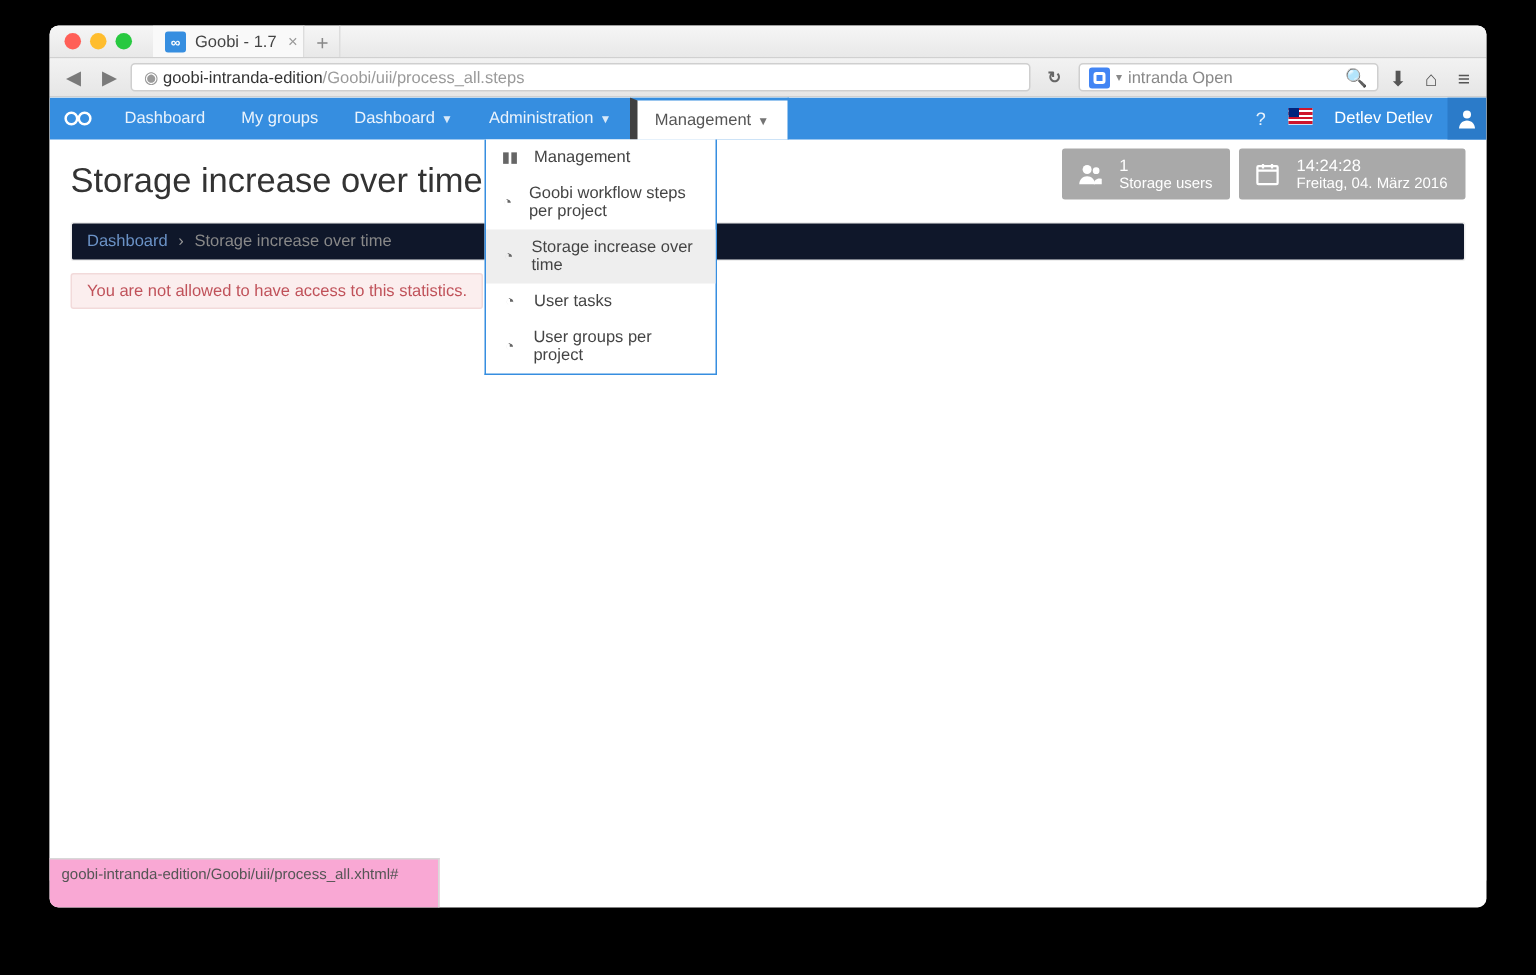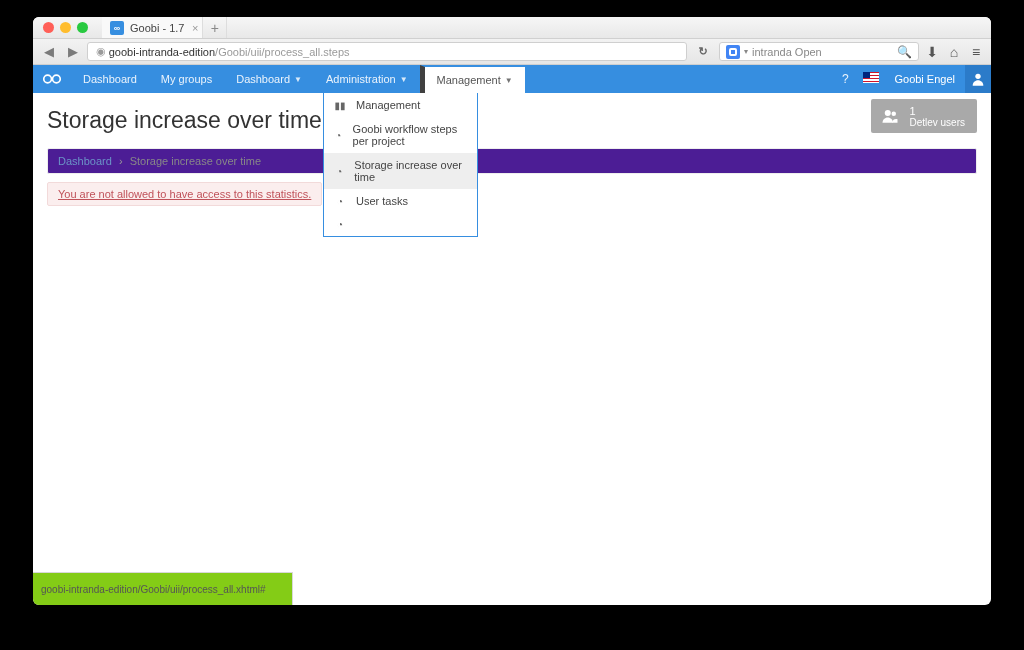--- a/index.html
+++ b/index.html
@@ -47,23 +47,23 @@
   .search{
     width:200px;height:19px;background:#fff;border:1px solid #cfcfcf;border-radius:3px;
     display:flex;align-items:center;padding:0 6px;font-size:11px;color:#666;gap:4px;
   }
   .search .sico{width:14px;height:14px;background:#4285f4;border-radius:2px;position:relative;}
   .search .sico::after{content:"";position:absolute;inset:3px;border:2px solid #fff;border-radius:2px;}
   .search .mag{color:#5185c5;font-size:12px;}
   .toolbar-ico{font-size:14px;color:#555;width:18px;text-align:center;}
   .content-frame{ position:absolute; top:48px; bottom:18px; left:0; right:0; background:#fff; overflow:hidden;}
   .statusbar{
-    position:absolute; bottom:0; left:0; height:18px; background:#84cc16;
+    position:absolute; bottom:0; left:0; height:18px; background:#f9a8d4;
     border-top:1px solid #d8d8d8; font-size:10px; color:#555;
-    padding:16px 8px; display:flex; align-items:center; width:260px;
+    padding:16px 8px; display:flex; align-items:flex-end; width:260px;
     border-right:1px solid #d8d8d8;
   }
 
   
   .topnav{
     height:28px; background:#368ee0; display:flex; align-items:center;
     color:#fff; font-size:11px;
   }
   .logo{
     width:38px;height:28px;display:flex;align-items:center;justify-content:center;
@@ -97,28 +97,28 @@
   }
   .heading{ font-size:23px; font-weight:400; color:#333; margin-top:4px;}
   .info-cards{ position:absolute; right:14px; top:6px; display:flex; gap:6px; }
   .card{
     background:#a9a9a9; color:#fff; height:34px; border-radius:2px;
     display:flex; align-items:center; gap:10px; padding:0 12px 0 10px; font-size:10px;
   }
   .card .big{ font-size:11px;}
   .card svg{width:18px;height:18px;fill:#fff;}
   .crumbs{
-    margin-top:14px; background:#4c1d95; border:1px solid #eee; border-radius:2px;
+    margin-top:14px; background:#0f172a; border:1px solid #eee; border-radius:2px;
     padding:6px 10px; font-size:11px; color:#6b93c7;
   }
   .crumbs .sep{ color:#999; padding:0 4px;}
   .crumbs .here{ color:#888;}
   .alert{
     margin-top:8px; display:inline-block; background:#fbeeee; border:1px solid #f2dada;
-    color:#c0525a; font-size:11px; padding:5px 10px; border-radius:2px;text-decoration:underline;
+    color:#c0525a; font-size:11px; padding:5px 10px; border-radius:2px;
   }
 </style>
 </head>
 <body>
 
 <div class="mac-window">
 
   <div class="mac-titlebar">
     <div class="traffic">
       <span class="t-red"></span>
@@ -179,21 +179,21 @@
           <span>Administration</span>
           <span class="caret">▼</span>
         </div>
       <div class="navitem active">
           <span>Management</span>
           <span class="caret" style="color:#666">▼</span>
         </div>
       <div class="spacer"></div>
       <div class="right-ico">?</div>
       <div class="right-ico"><span class="flag"></span></div>
-      <div class="user">Goobi Engel</div>
+      <div class="user">Detlev Detlev</div>
       <div class="userico">
         <svg viewBox="0 0 24 24">
             <circle cx="12" cy="8" r="4"></circle>
             <path d="M4 22c0-4.4 3.6-8 8-8s8 3.6 8 8z"></path>
           </svg>
       </div>
     </div>
 
     <div class="dropdown">
       <div class="dd-item">
@@ -207,35 +207,48 @@
       <div class="dd-item selected">
         <span class="dd-ico">◔</span>
         <span>Storage increase over time</span>
       </div>
       <div class="dd-item">
         <span class="dd-ico">◔</span>
         <span>User tasks</span>
       </div>
       <div class="dd-item">
         <span class="dd-ico">◔</span>
+        <span>User groups per project</span>
       </div>
     </div>
 
     <div class="page">
       <div class="info-cards">
         <div class="card">
           <svg viewBox="0 0 24 24">
               <circle cx="9" cy="8" r="4"></circle>
               <circle cx="17" cy="9" r="3"></circle>
               <path d="M2 21c0-3.9 3.1-7 7-7s7 3.1 7 7z"></path>
               <path d="M15 21c0-3 2-5 5-5 1 0 2 .3 2 .3V21z"></path>
             </svg>
           <div>
             <div class="big">1</div>
-            <div>Detlev users</div>
+            <div>Storage users</div>
+          </div>
+        </div>
+        <div class="card">
+          <svg viewBox="0 0 24 24">
+              <rect x="3" y="5" width="18" height="16" rx="1" fill="none" stroke="#fff" stroke-width="2"></rect>
+              <line x1="3" y1="9" x2="21" y2="9" stroke="#fff" stroke-width="2"></line>
+              <line x1="8" y1="3" x2="8" y2="7" stroke="#fff" stroke-width="2"></line>
+              <line x1="16" y1="3" x2="16" y2="7" stroke="#fff" stroke-width="2"></line>
+            </svg>
+          <div>
+            <div class="big">14:24:28</div>
+            <div>Freitag, 04. März 2016</div>
           </div>
         </div>
       </div>
 
       <h1 class="heading">Storage increase over time</h1>
 
       <div class="crumbs">
         <span>Dashboard</span>
         <span class="sep">›</span>
         <span class="here">Storage increase over time</span>

